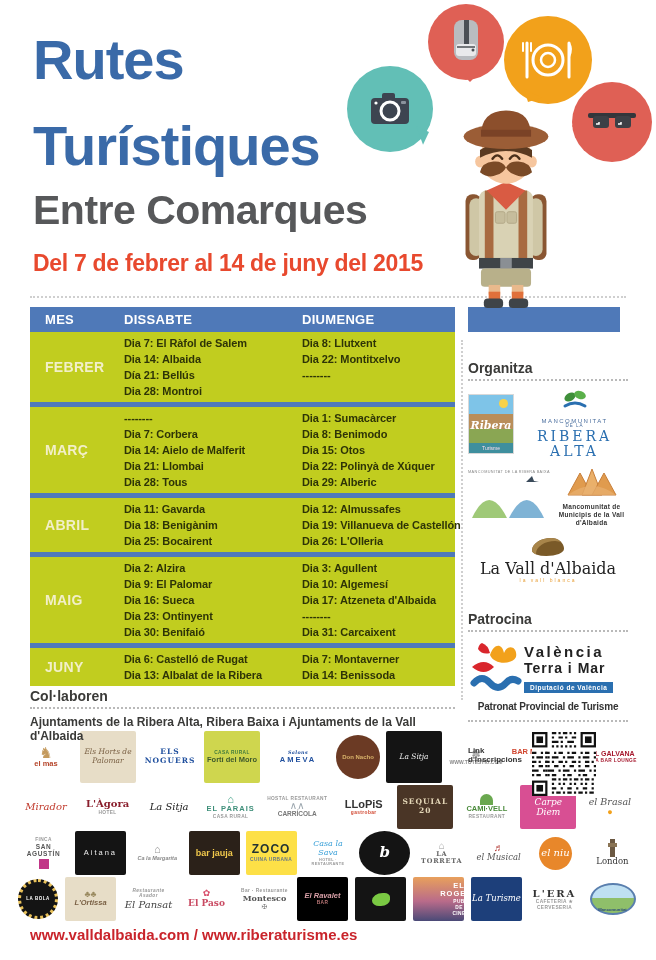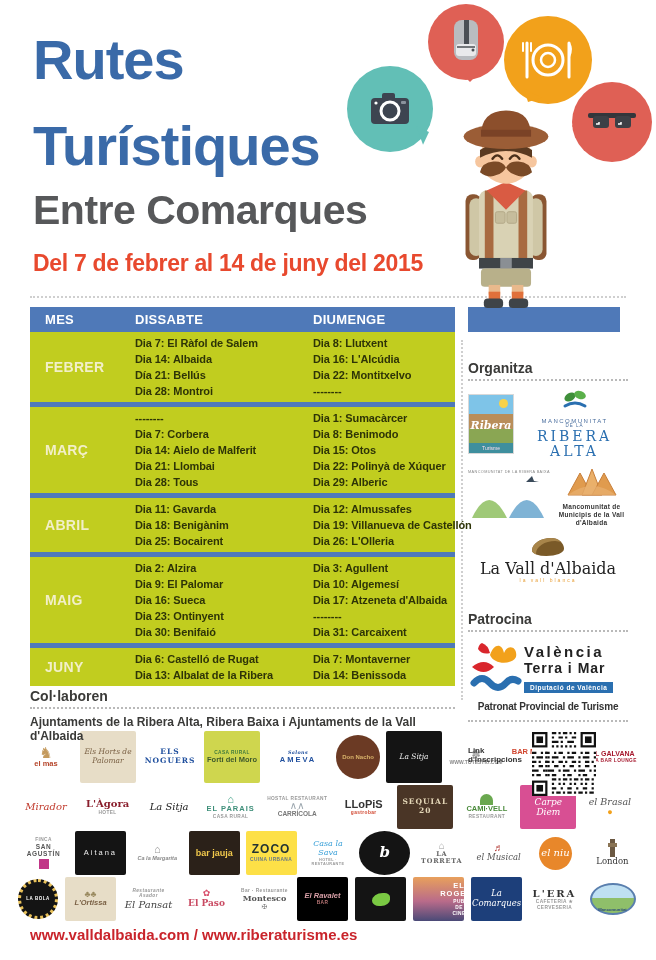--- a/index.html
+++ b/index.html
@@ -24,21 +24,21 @@
   .bub-glass:after{left:-10px;top:34px;border-right-color:#df6055;}
   
   .character{position:absolute;left:448px;top:98px;z-index:3;}
   
   .top-divider{position:absolute;left:30px;top:296px;width:596px;border-top:2px dotted #cfcfcf;}
   .v-divider{position:absolute;left:461px;top:340px;height:360px;border-left:2px dotted #cfcfcf;}
   
   .table{position:absolute;left:30px;top:307px;width:425px;z-index:2;}
   .thead{display:flex;background:#4f79b8;color:#fff;font-weight:bold;font-size:13px;
          height:25px;align-items:center;letter-spacing:0.3px;}
-  .c-mes{width:105px;box-sizing:border-box;padding-left:15px;flex:none;}
+  .c-mes{width:94px;box-sizing:border-box;padding-left:15px;flex:none;}
   .c-sat{width:178px;flex:none;}
   .c-sun{flex:1;}
   .mrow{display:flex;background:#c1cd1f;padding:3px 0;}
   .mrow.sep{border-top:5px solid #4f79b8;}
   .mname{display:flex;align-items:center;color:#f2efc9;font-weight:bold;font-size:14px;letter-spacing:0.3px;}
   .day{font-size:11px;font-weight:bold;color:#2e3407;line-height:16px;white-space:nowrap;letter-spacing:-0.1px;}
   
   .sidebar{position:absolute;left:468px;top:307px;width:160px;z-index:1;}
   .blue-strip{width:152px;height:25px;background:#4f79b8;}
   .sec-h{font-size:14px;font-weight:bold;color:#3a3a38;padding-bottom:3px;
@@ -224,21 +224,20 @@
     <div class="mrow">
       <div class="c-mes mname">FEBRER</div>
       <div class="c-sat">
         <div class="day">Dia 7: El Ràfol de Salem</div>
         <div class="day">Dia 14: Albaida</div>
         <div class="day">Día 21: Bellús</div>
         <div class="day">Dia 28: Montroi</div>
       </div>
       <div class="c-sun">
         <div class="day">Dia 8: Llutxent</div>
-        <div class="day">Dia 16: L'Alcúdia</div>
         <div class="day">Dia 22: Montitxelvo</div>
         <div class="day">--------</div>
       </div>
     </div>
 
     <div class="mrow sep">
       <div class="c-mes mname">MARÇ</div>
       <div class="c-sat">
         <div class="day">--------</div>
         <div class="day">Dia 7: Corbera</div>
@@ -562,21 +561,21 @@
         </div>
       <div class="lg bg-black">
           <span class="greenfig"></span>
           <span class="lg-t"></span>
         </div>
       <div class="lg bg-photo">
           <span class="lg-t" style="letter-spacing:1px">EL ROGETS</span>
           <span class="lg-s">PUB DE CINE</span>
         </div>
       <div class="lg bg-navy script">
-          <span class="lg-t" style="font-size:8.5px">La Comarques</span>
+          <span class="lg-t" style="font-size:8.5px">La Turisme</span>
         </div>
       <div class="lg">
           <span class="lg-t" style="font-family:'DejaVu Serif',serif;font-size:10px;letter-spacing:2px;color:#333">L'ERA</span>
           <span class="lg-s">CAFETERIA ★ CERVESERIA</span>
         </div>
       <div class="lg">
           <span class="oval">
             <span class="lg-t">Mancomunitat</span>
           </span>
         </div>

